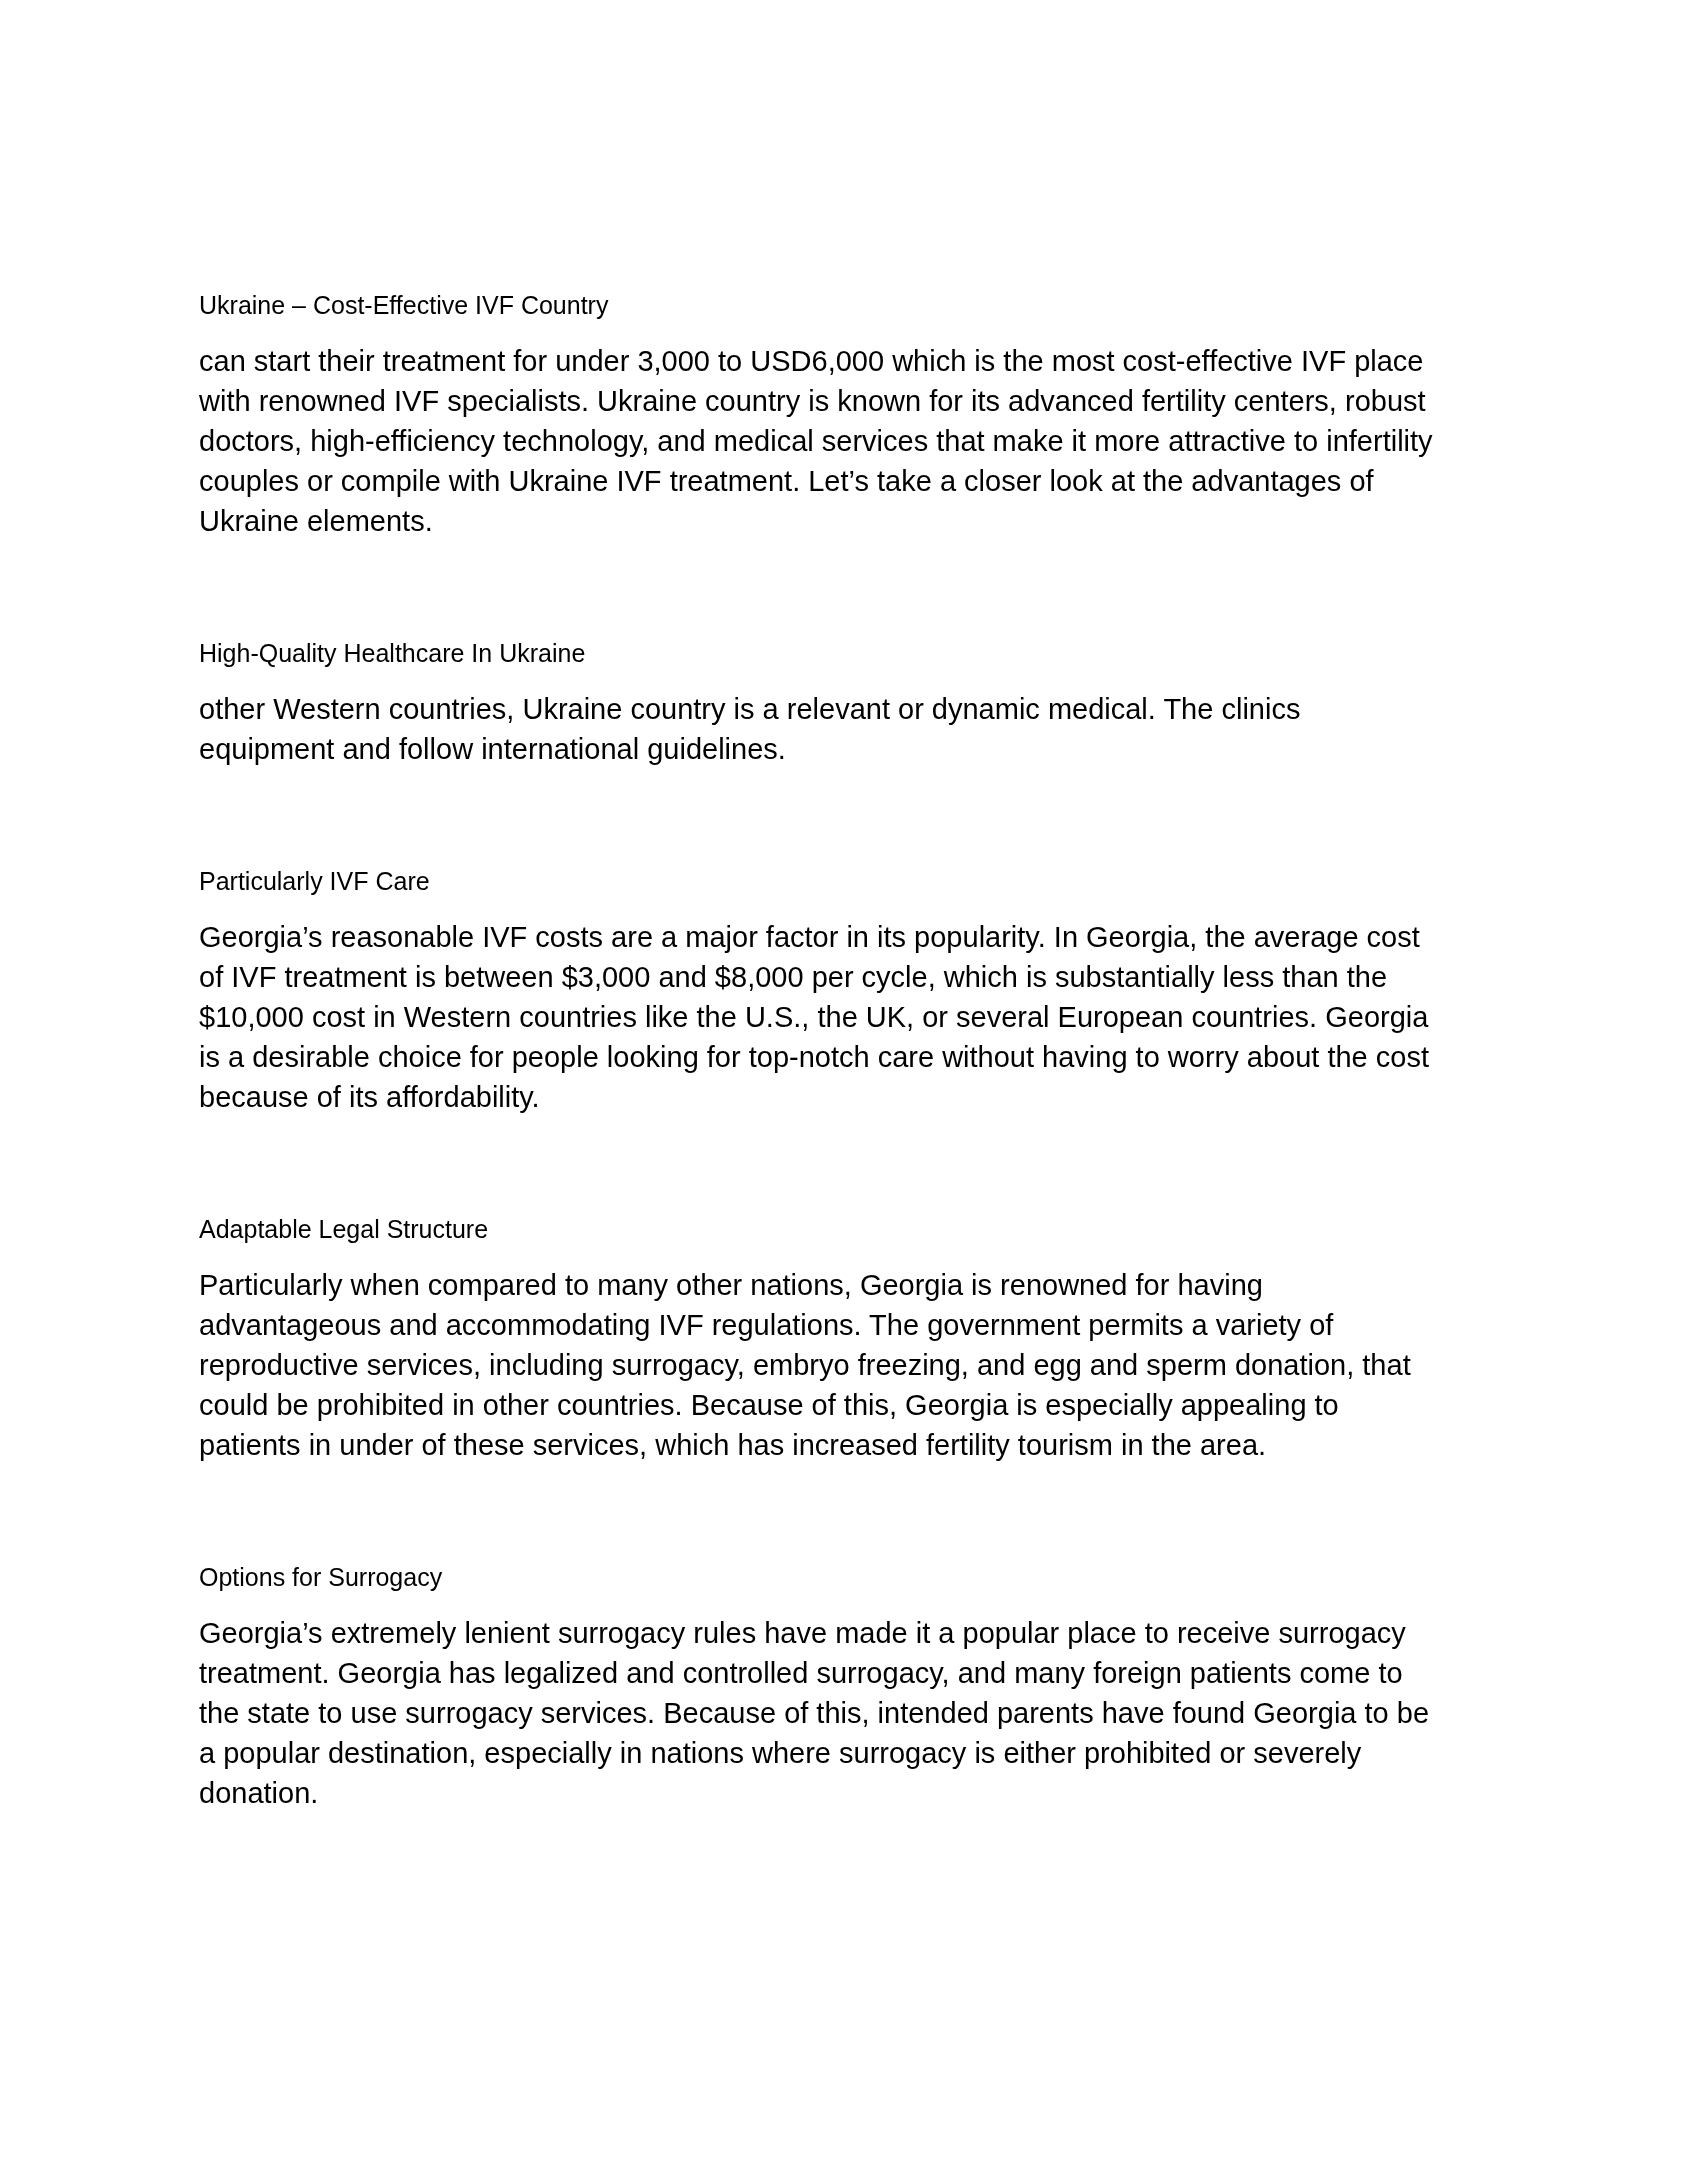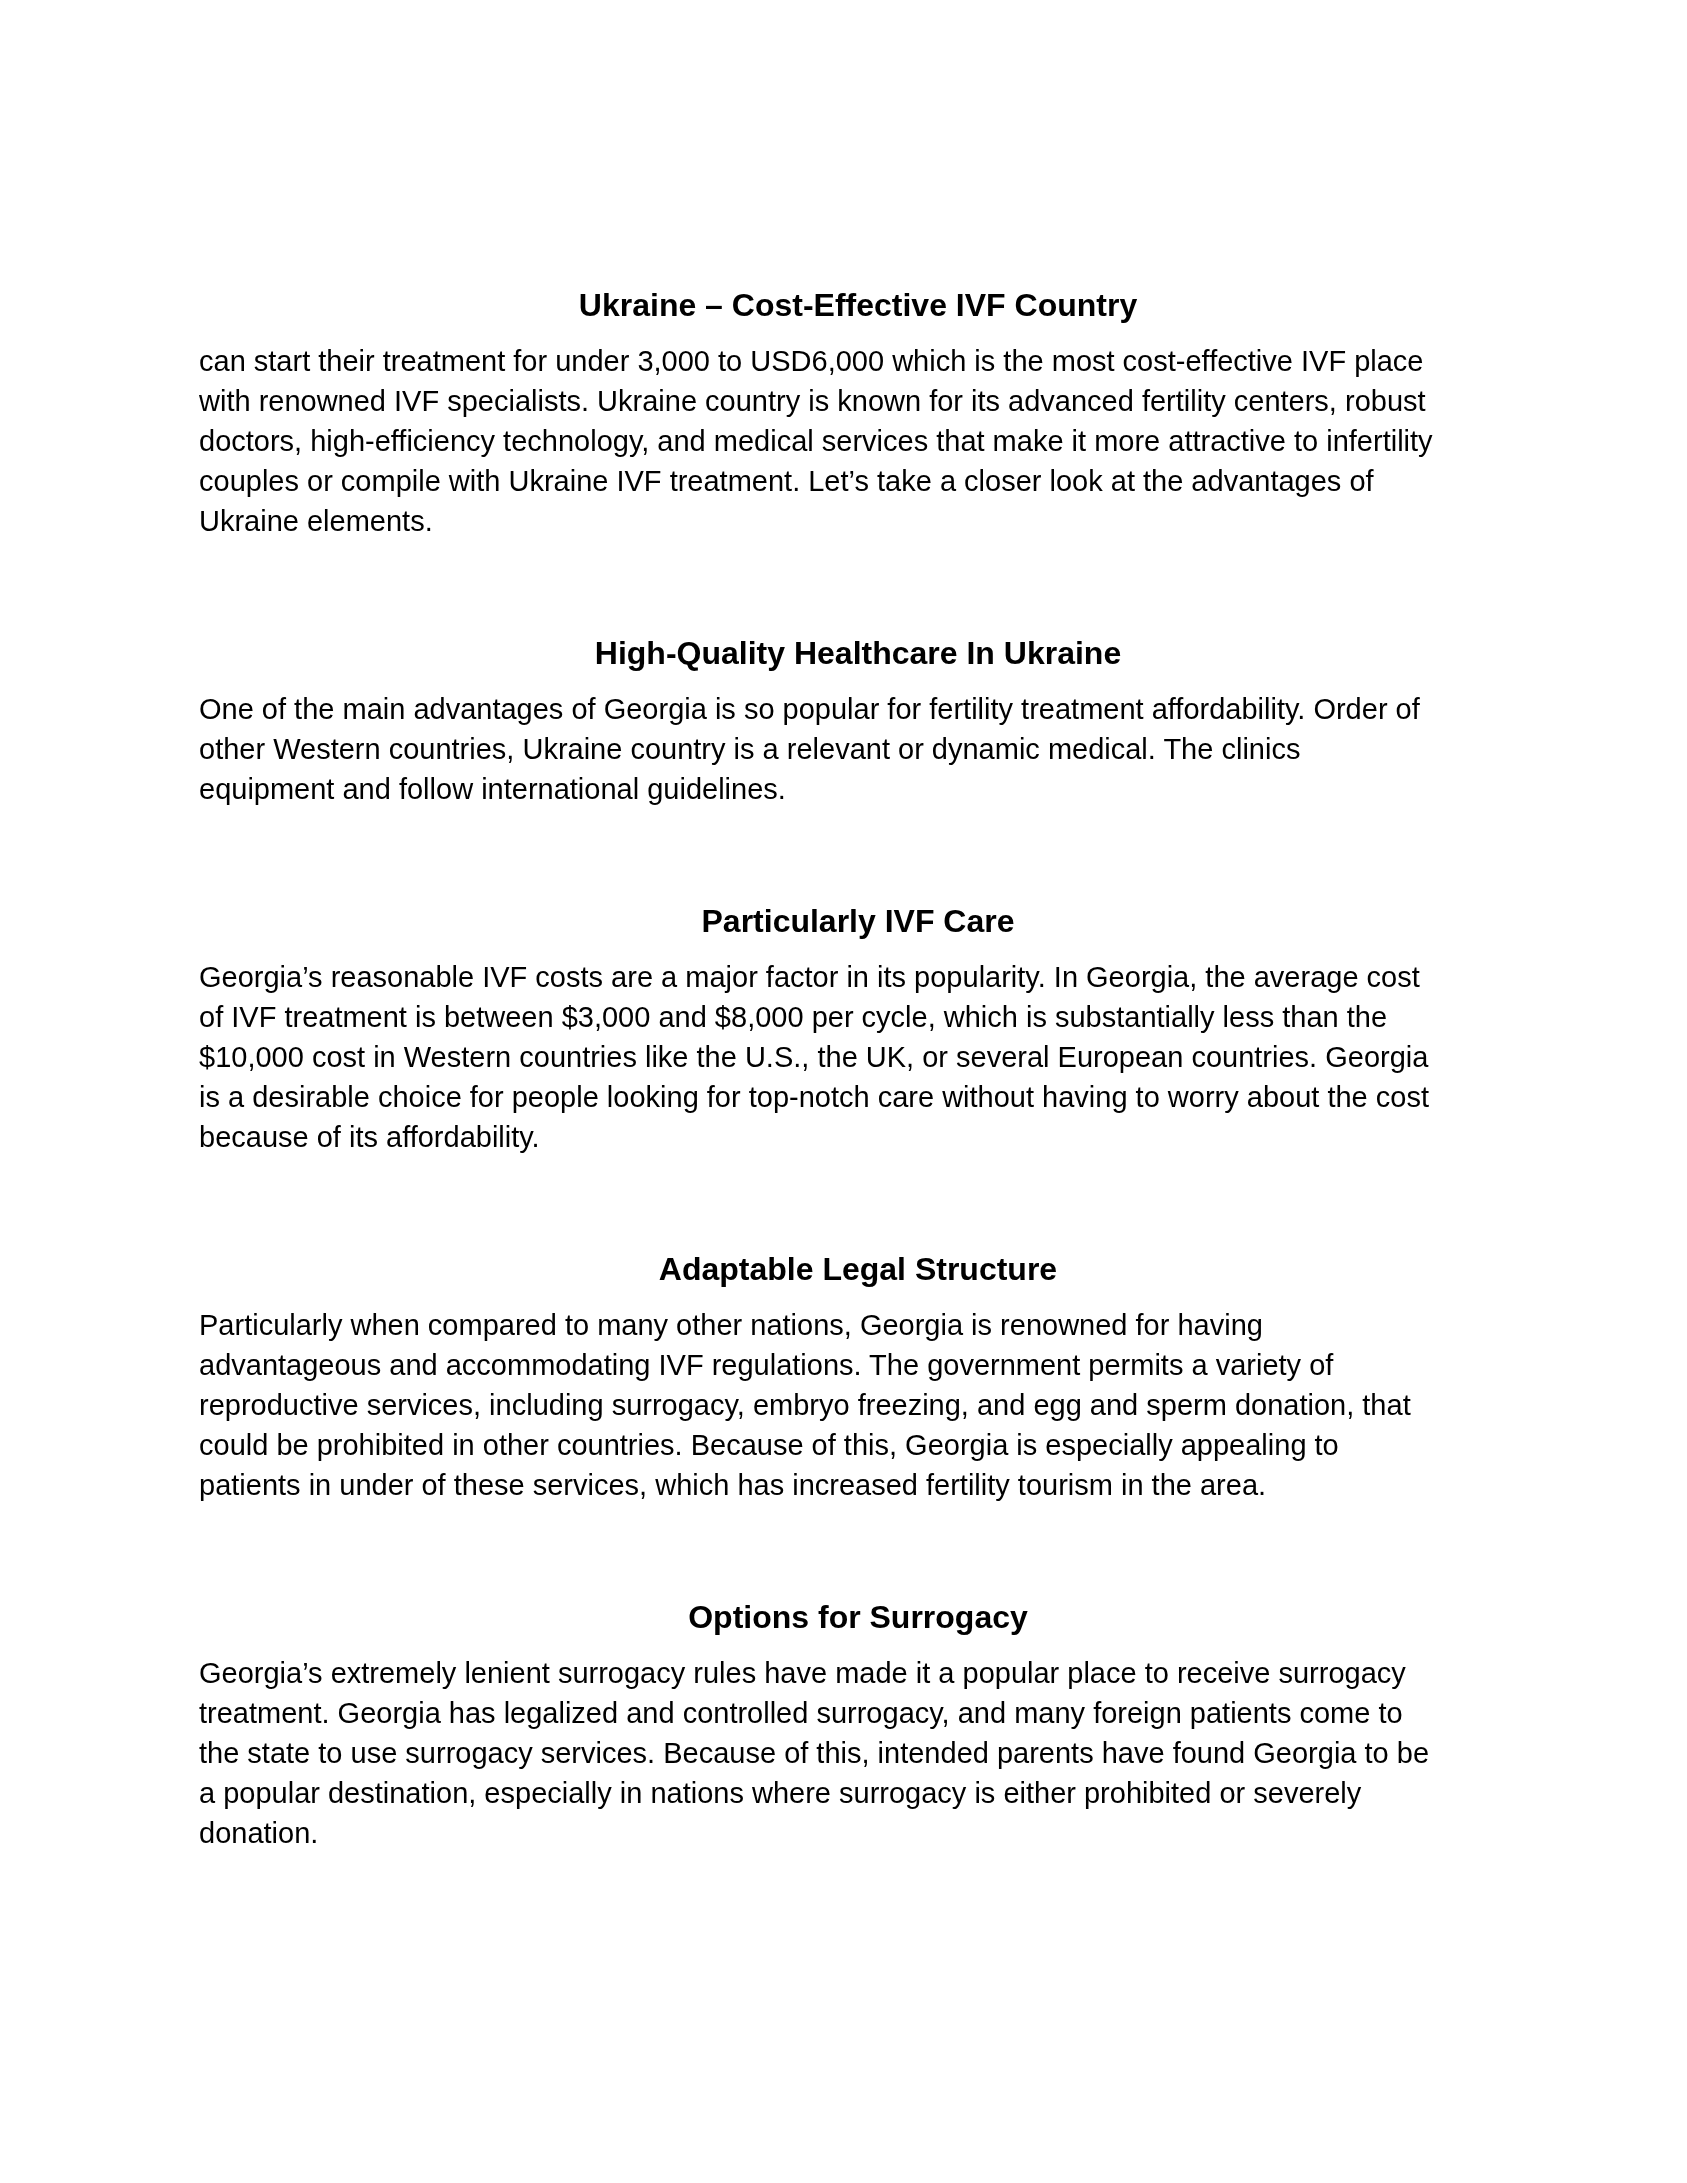--- a/index.html
+++ b/index.html
@@ -5,22 +5,22 @@
     html, body { margin: 0; padding: 0; background: #ffffff; }
     body { width: 1687px; height: 2183px; position: relative; overflow: hidden; }
     .page {
       position: absolute; left: 199px; top: 285px; width: 1318px;
       color: #000000;
       font-family: "Liberation Sans", sans-serif;
     }
     .section { margin: 0 0 92px 0; }
     .section:last-child { margin-bottom: 0; margin-top: 16px; }
     .heading {
-      font-size: 32px; line-height: 40px; font-weight: 700;
-      margin: 0 0 16px 0; white-space: nowrap; text-align: center;
+      font-size: 25px; line-height: 40px; font-weight: 400;
+      margin: 0 0 16px 0; white-space: nowrap;
     }
     .body { font-size: 29px; line-height: 40px; margin: 0; }
     .line { display: block; white-space: nowrap; height: 40px; }
     .link { color: #1155cc; font-weight: 700; text-decoration: none; cursor: pointer; }
   </style>
 </head>
 <body>
 
 <div class="page">
 
@@ -31,21 +31,20 @@
       <span class="line">with renowned IVF specialists. Ukraine country is known for its advanced fertility centers, robust</span>
       <span class="line">doctors, high-efficiency technology, and medical services that make it more attractive to infertility</span>
       <span class="line">couples or compile with Ukraine IVF treatment. Let’s take a closer look at the advantages of</span>
       <span class="line">Ukraine elements.</span>
     </div>
   </div>
 
   <div class="section">
     <div class="heading">High-Quality Healthcare In Ukraine</div>
     <div class="body">
-      <span class="line">One of the main advantages of Georgia is so popular for fertility treatment affordability. Order of</span>
       <span class="line">other Western countries, Ukraine country is a relevant or dynamic medical. The clinics</span>
       <span class="line">equipment and follow international guidelines.</span>
     </div>
   </div>
 
   <div class="section">
     <div class="heading">Particularly IVF Care</div>
     <div class="body">
       <span class="line">Georgia’s reasonable IVF costs are a major factor in its popularity. In Georgia, the average cost</span>
       <span class="line">of IVF treatment is between $3,000 and $8,000 per cycle, which is substantially less than the</span>

